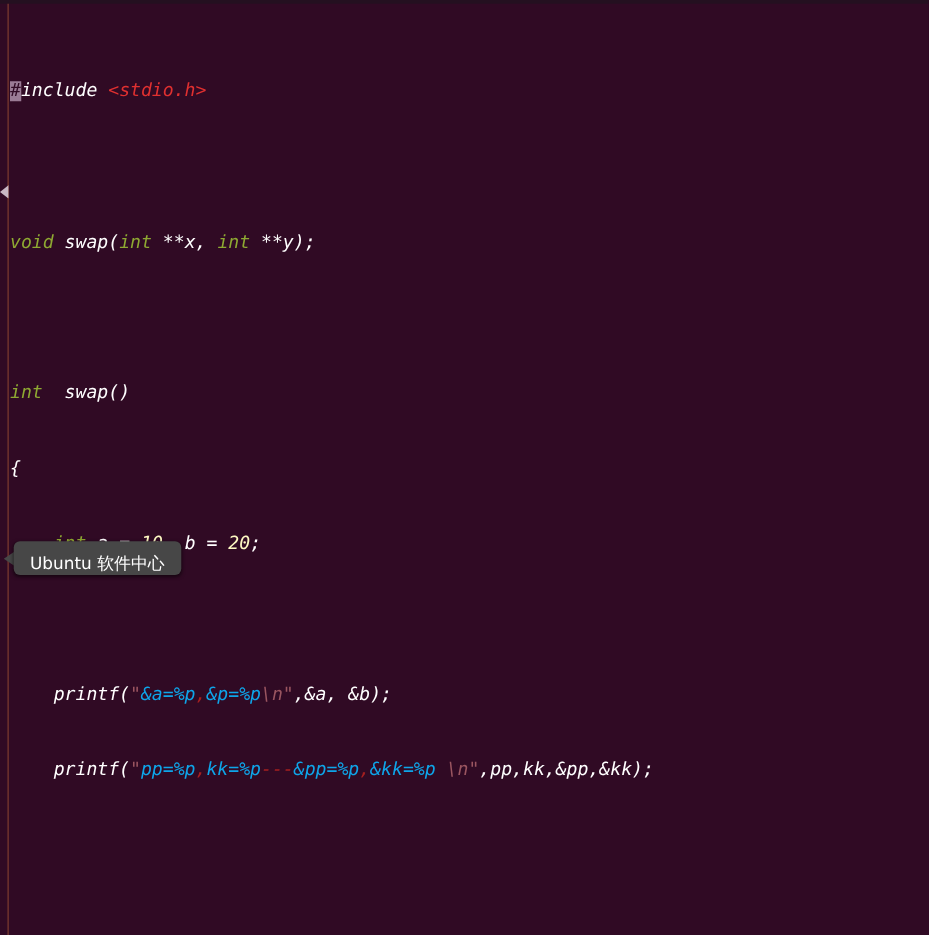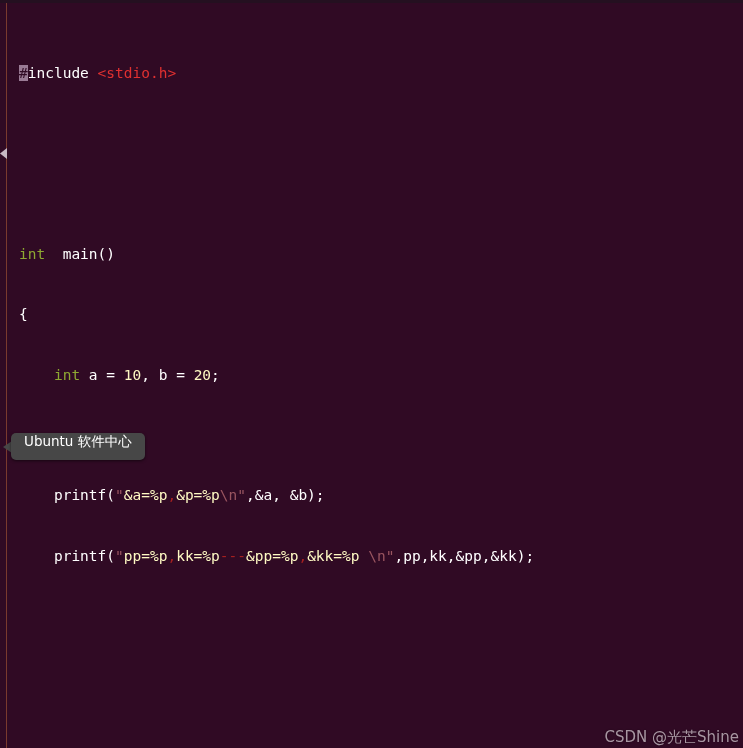--- a/index.html
+++ b/index.html
@@ -52,42 +52,43 @@
     top: 3px;
     left: 0;
     width: 743px;
     font-size: 14.5px;
     line-height: 20.1px;
     white-space: pre;
     letter-spacing: 0px;
   }
   .line {
     height: 20.1px;
-    padding-left: 19px;
+    padding-left: 8px;
     color: #ffffff;
+    font-style: italic;
   }
   .kw   { color: #8ea832; }         
   .num  { color: #fef9c3; }         
-  .str  { color: #fef9c3; }         
+  .str  { color: #0ea5e9; }         
   .strq { color: #9a5560; }         
   .strd { color: #a52020; }         
   .inc  { color: #e03030; }         
   .plain{ color: #ffffff; }
   .cursor-blk {
     background: #9a7b95;
     color: #300a24;
   }
   
   .tooltip {
     position: absolute;
     left: 11px;
     top: 433px;
     height: 27px;
     display: flex;
-    align-items: flex-start;
+    align-items: flex-end;
     padding: 0 13px;
     background: #474747;
     color: #ffffff;
     border-radius: 5px;
     font-family: "DejaVu Sans", "Liberation Sans", sans-serif;
     font-size: 13.5px;
     white-space: nowrap;
     box-shadow: 0 1px 3px rgba(0,0,0,0.55);
   }
   .tooltip-arrow {
@@ -118,22 +119,23 @@
 <div class="editor">
 
   <div class="top-strip"></div>
   <div class="margin-rule"></div>
   <div class="gutter-marker"></div>
 
   <div class="code">
 
     <div class="line"><span class="cursor-blk">#</span><span class="plain">include </span><span class="inc">&lt;stdio.h&gt;</span></div>
     <div class="line"> </div>
+    <div class="line"><span class="kw">void</span><span class="plain"> swap(</span><span class="kw">int</span><span class="plain"> **x, </span><span class="kw">int</span><span class="plain"> **y);</span></div>
     <div class="line"> </div>
-    <div class="line"><span class="kw">int</span><span class="plain">  main()</span></div>
+    <div class="line"><span class="kw">int</span><span class="plain">  swap()</span></div>
     <div class="line"><span class="plain">{</span></div>
     <div class="line"><span class="plain">    </span><span class="kw">int</span><span class="plain"> a = </span><span class="num">10</span><span class="plain">, b = </span><span class="num">20</span><span class="plain">;</span></div>
     <div class="line"> </div>
     <div class="line"><span class="plain">    printf(</span><span class="strq">"</span><span class="str">&amp;a=%p</span><span class="strd">,</span><span class="str">&amp;p=%p</span><span class="strq">\n"</span><span class="plain">,&amp;a, &amp;b);</span></div>
     <div class="line"><span class="plain">    printf(</span><span class="strq">"</span><span class="str">pp=%p</span><span class="strd">,</span><span class="str">kk=%p</span><span class="strd">---</span><span class="str">&amp;pp=%p</span><span class="strd">,</span><span class="str">&amp;kk=%p </span><span class="strq">\n"</span><span class="plain">,pp,kk,&amp;pp,&amp;kk);</span></div>
     
     
     
     
     
@@ -162,15 +164,14 @@
     
     
 
   </div>
 
   <div class="tooltip-arrow"></div>
   <div class="tooltip">
     <span>Ubuntu 软件中心</span>
   </div>
 
-  <div class="watermark">CSDN @光芒Shine</div>
 
 </div>
 
 </body></html>

